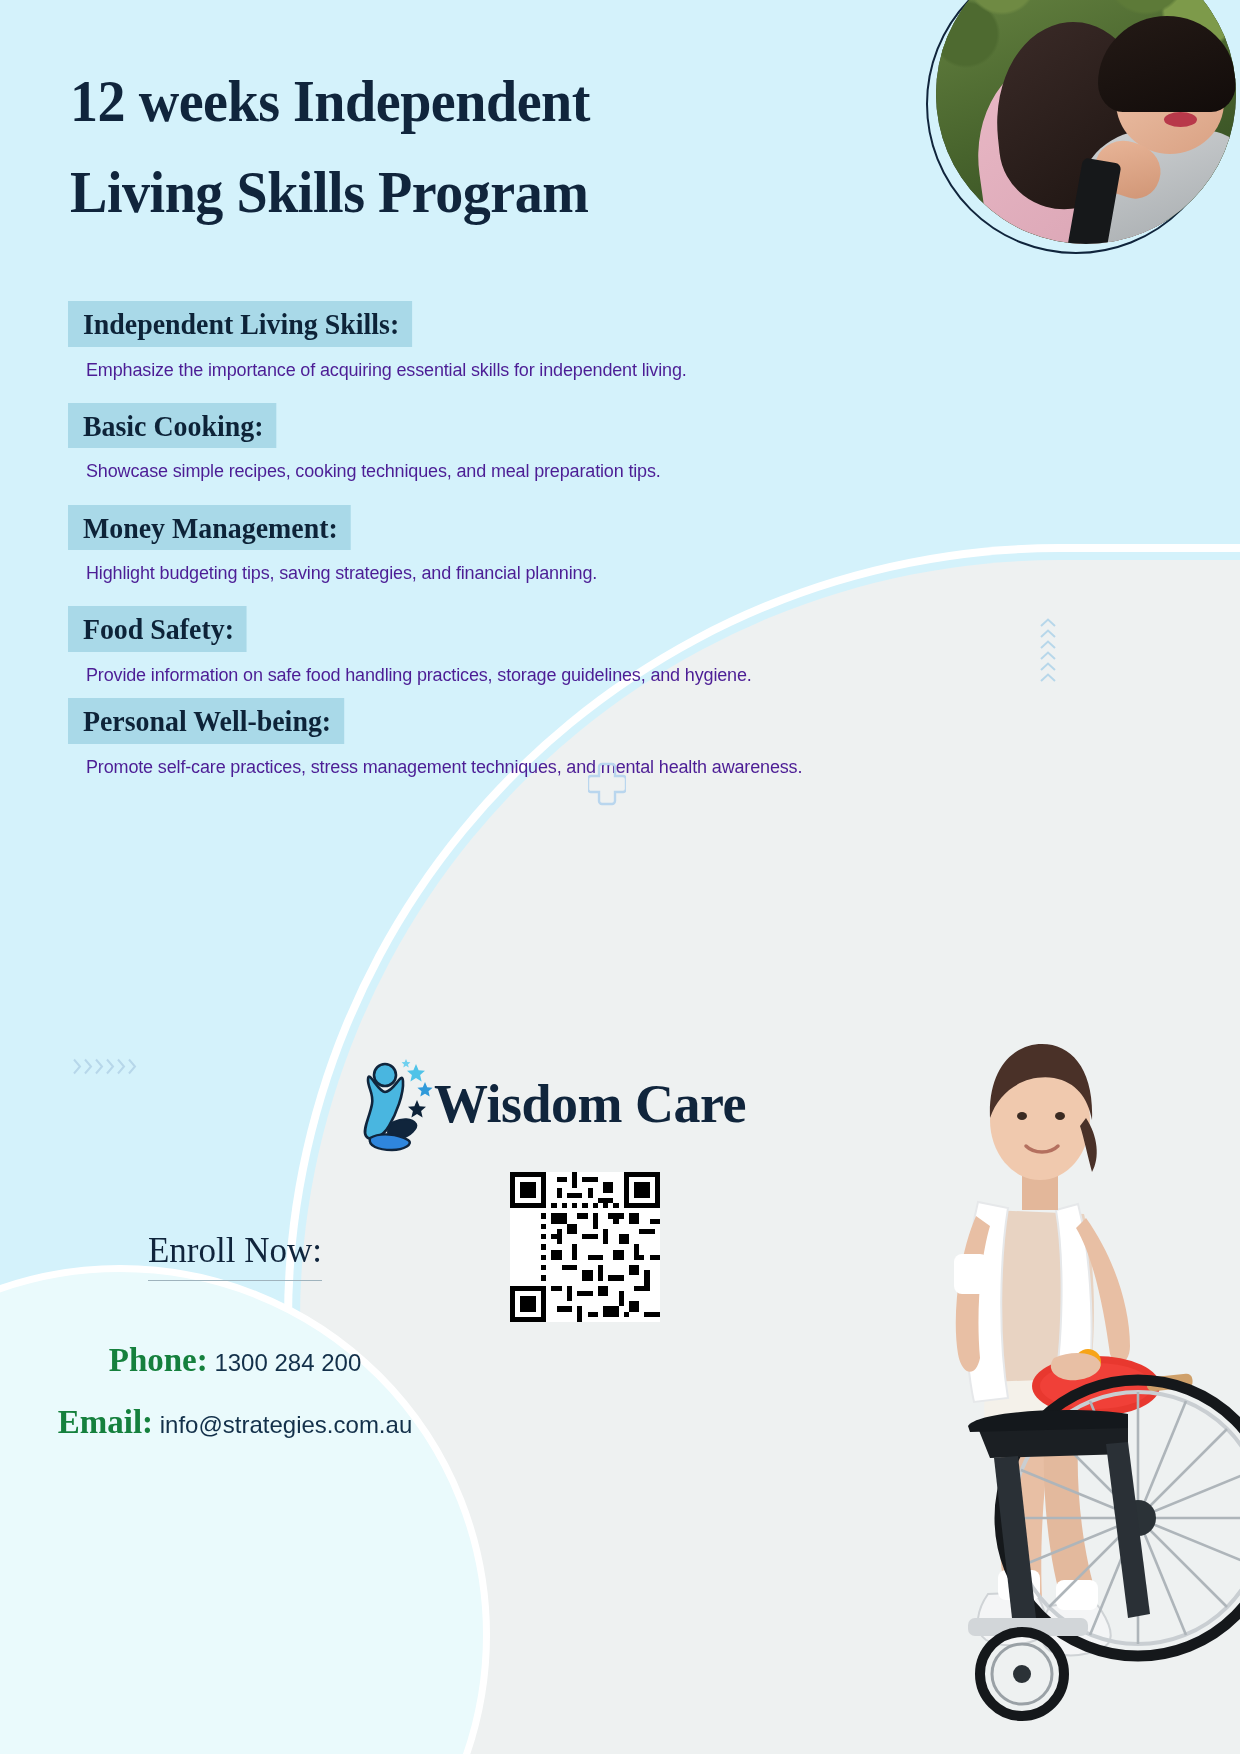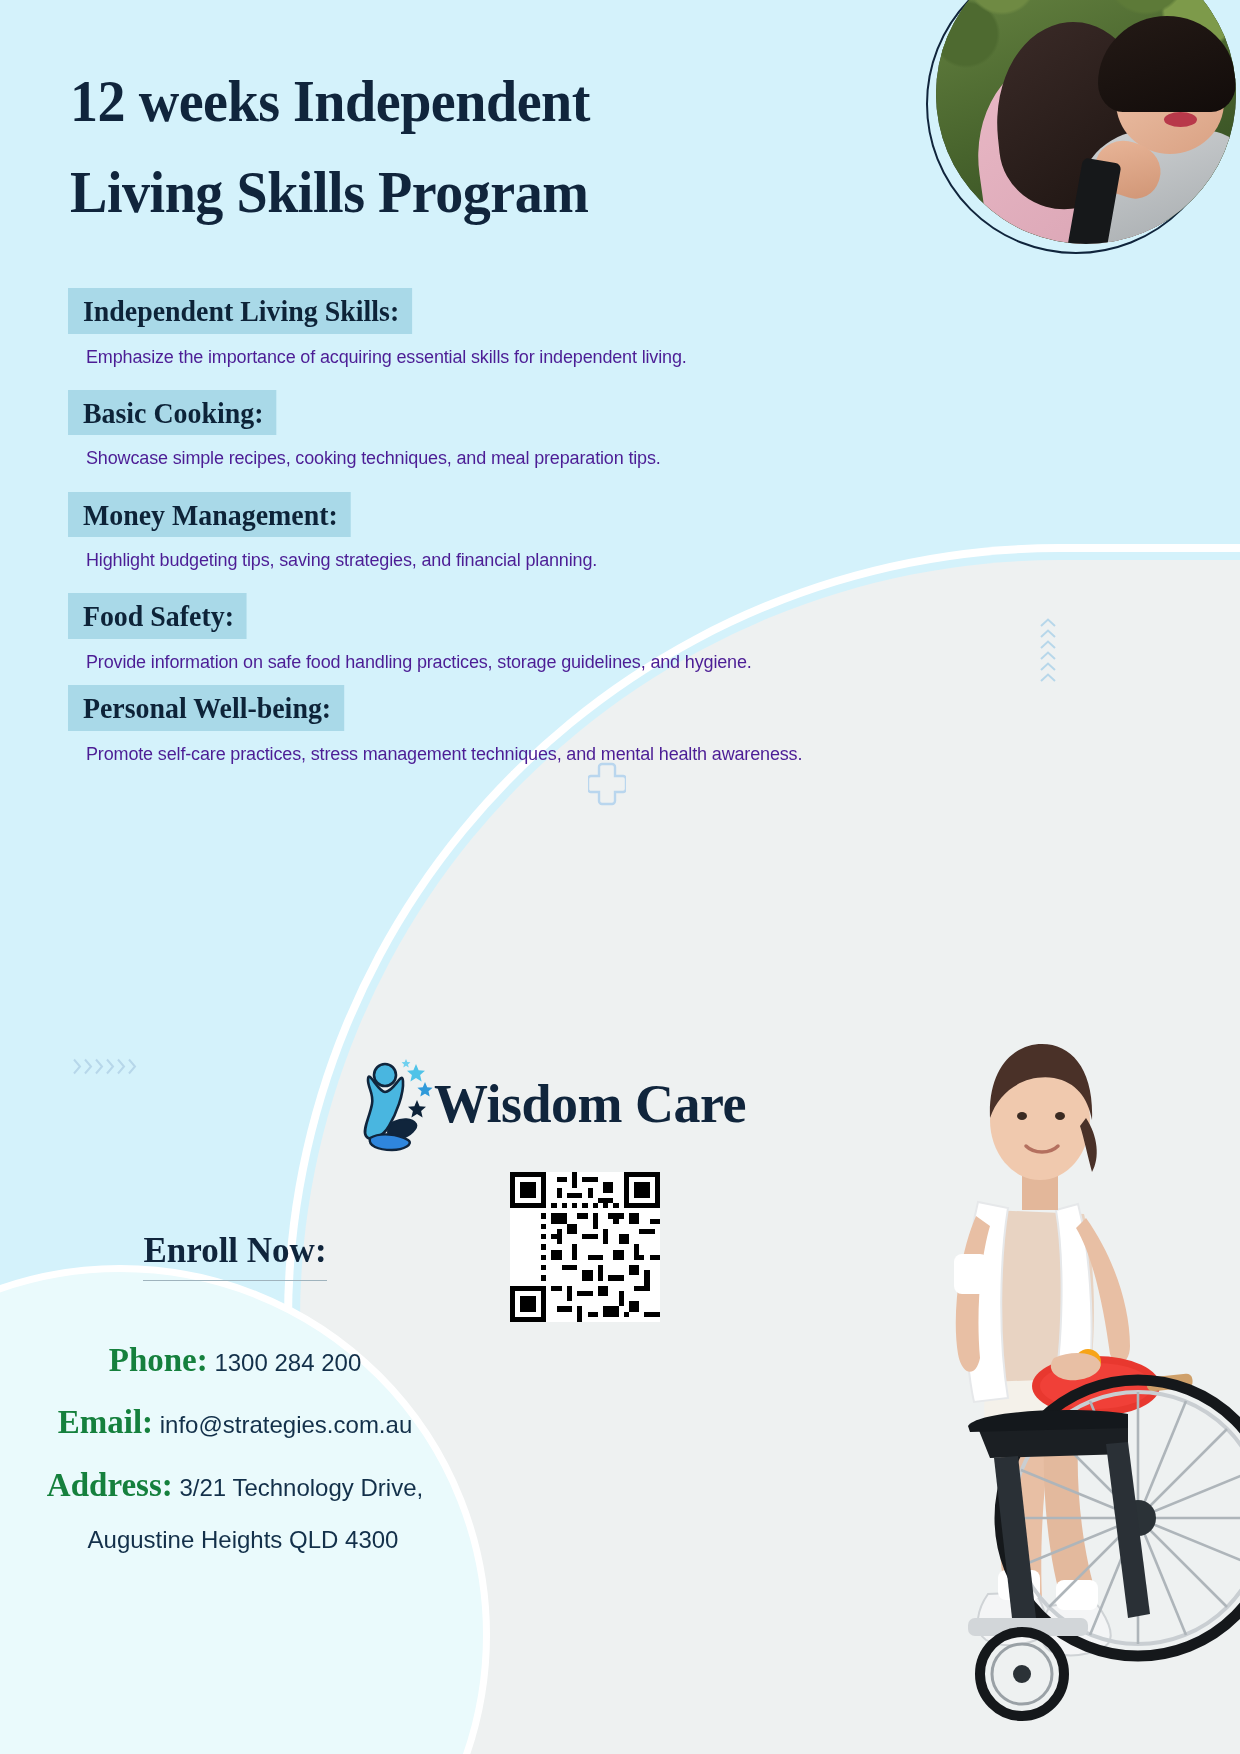--- a/index.html
+++ b/index.html
@@ -115,21 +115,21 @@
     font-weight:bold;
     font-size:59px;
     line-height:1.55;
     letter-spacing:-0.5px;
     transform:scaleX(0.95);
     transform-origin:left top;
   }
   .title-line{display:block;white-space:nowrap;}
 
   
-  .sections{position:absolute;left:68px;top:288px;width:940px;z-index:5;}
+  .sections{position:absolute;left:68px;top:301px;width:940px;z-index:5;}
   .section{margin-bottom:4px;}
   .sec-head{
     display:inline-block;
     background:#a9d9e8;
     color:#0d2338;
     font-family:"Liberation Serif", serif;
     font-weight:bold;
     font-size:30px;
     line-height:1.52;
     padding:0 14px 0 16px;
@@ -193,21 +193,21 @@
     position:absolute;right:-8px;bottom:-4px;width:420px;height:800px;z-index:5;
   }
 
   
   .contact{
     position:absolute;left:0px;top:1228px;width:470px;z-index:7;
     text-align:center;color:#10253c;
   }
   .enroll{
     font-family:"Liberation Serif", serif;
-    font-weight:bold;font-size:35px;line-height:1.3;
+    font-weight:normal;font-size:35px;line-height:1.3;
     display:inline-block;
     padding-bottom:6px;
     border-bottom:1.6px solid #9fb3bd;
   }
   .contact-list{margin-top:48px;}
   .contact-row{
     font-family:"Liberation Sans", sans-serif;
     font-size:24px;line-height:1.9;color:#13304a;
   }
   .contact-row b{
@@ -501,21 +501,16 @@
     <div class="enroll">Enroll Now:</div>
     <div class="contact-list">
       <div class="contact-row">
         <b>Phone:</b>
         <span>1300 284 200</span>
       </div>
       <div class="contact-row">
         <b>Email:</b>
         <span>info@strategies.com.au</span>
       </div>
-      <div class="contact-row">
-        <b>Address:</b>
-        <span>3/21 Technology Drive,</span>
-        <span class="addr-2">Augustine Heights QLD 4300</span>
-      </div>
     </div>
   </div>
 
 </div>
 
 </body></html>

